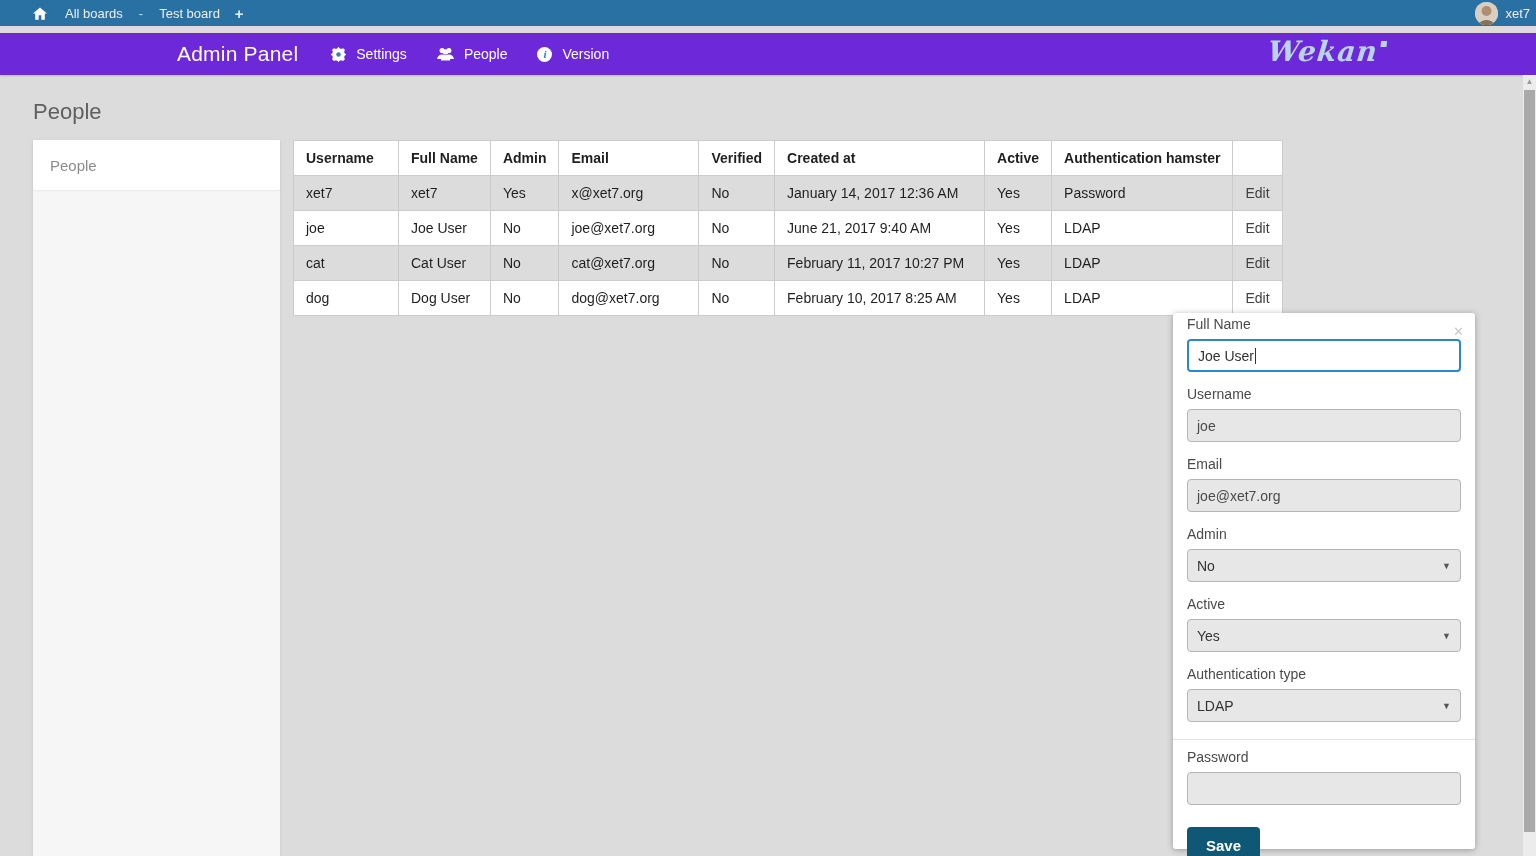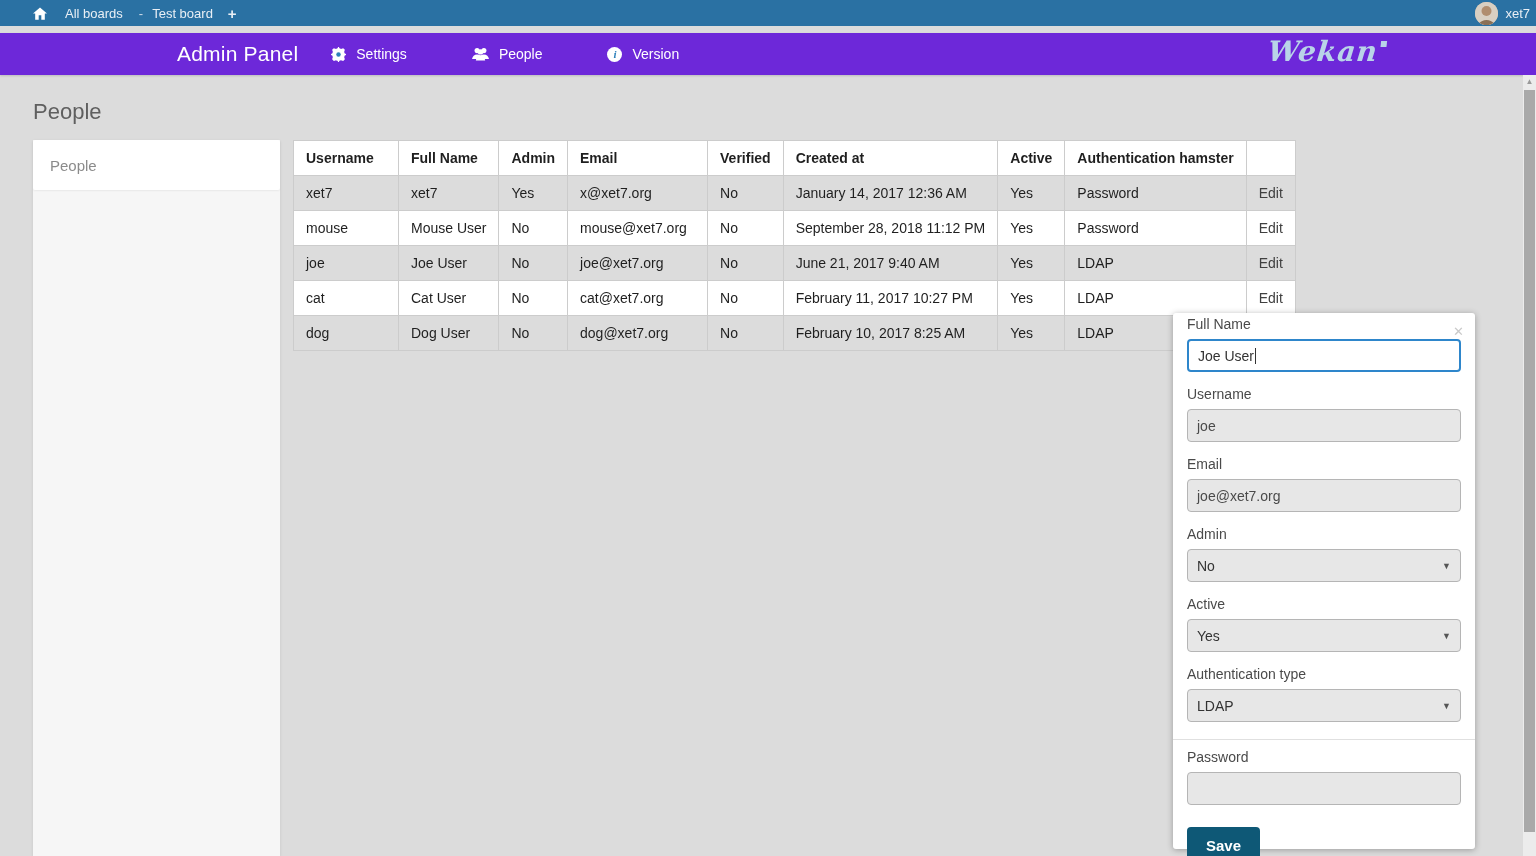--- a/index.html
+++ b/index.html
@@ -11,38 +11,38 @@
 
   
   .topbar {
     position:absolute; top:0; left:0; width:1536px; height:26px;
     background:#2a71a3; color:#e9eff5; display:flex; align-items:center;
     font-size:13px;
   }
   .topbar .home { margin-left:33px; display:flex; align-items:center; }
   .tb-link { margin-left:18px; cursor:pointer; }
   .tb-sep { margin:0 4px 0 16px; color:#cfdce8; }
-  .tb-board { margin-left:5px; cursor:pointer; }
+  .tb-board { margin-left:12px; cursor:pointer; }
   .tb-plus { margin-left:15px; font-size:15px; font-weight:bold; cursor:pointer; }
   .tb-right { margin-left:auto; display:flex; align-items:center; padding-right:6px; }
   .avatar {
     width:23px; height:23px; border-radius:50%; overflow:hidden;
     background:#cbb8a4; position:relative; flex:none;
   }
   .avatar svg { display:block; }
   .tb-user { margin-left:7px; }
 
   
   .adminbar {
     position:absolute; top:33px; left:0; width:1536px; height:42px;
     background:#6d28d9; color:#fff; display:flex; align-items:center;
     box-shadow:0 1px 2px rgba(0,0,0,0.15);
   }
   .admin-title { margin-left:177px; font-size:21px; letter-spacing:0.2px; }
-  .admin-nav { display:flex; align-items:center; margin-left:33px;gap:35px; }
+  .admin-nav { display:flex; align-items:center; margin-left:33px; }
   .nav-item { display:flex; align-items:center; margin-right:30px; font-size:14px; cursor:pointer; }
   .nav-item .ic { margin-right:10px; display:flex; align-items:center; }
   .info-ic {
     width:15px; height:15px; border-radius:50%; background:#fff; color:#2e81ba;
     font-size:11px; font-weight:bold; font-family:"Liberation Serif", serif;
     display:flex; align-items:center; justify-content:center; font-style:italic;
   }
   .logo {
     position:absolute; left:1268px; top:2px; font-family:"DejaVu Serif", serif;
     font-style:italic; font-weight:bold; font-size:28px; color:#b9d4e8;
@@ -217,31 +217,20 @@
           <td>xet7</td>
           <td>Yes</td>
           <td>x@xet7.org</td>
           <td>No</td>
           <td>January 14, 2017 12:36 AM</td>
           <td>Yes</td>
           <td>Password</td>
           <td><a class="edit-link">Edit</a></td>
         </tr>
         <tr>
-          <td>mouse</td>
-          <td>Mouse User</td>
-          <td>No</td>
-          <td>mouse@xet7.org</td>
-          <td>No</td>
-          <td>September 28, 2018 11:12 PM</td>
-          <td>Yes</td>
-          <td>Password</td>
-          <td><a class="edit-link">Edit</a></td>
-        </tr>
-        <tr>
           <td>joe</td>
           <td>Joe User</td>
           <td>No</td>
           <td>joe@xet7.org</td>
           <td>No</td>
           <td>June 21, 2017 9:40 AM</td>
           <td>Yes</td>
           <td>LDAP</td>
           <td><a class="edit-link">Edit</a></td>
         </tr>

